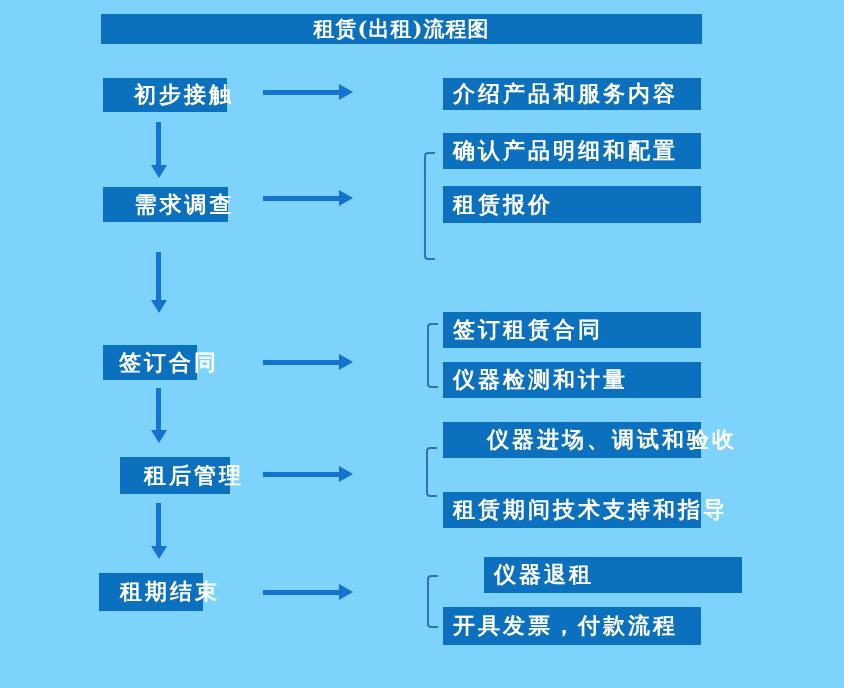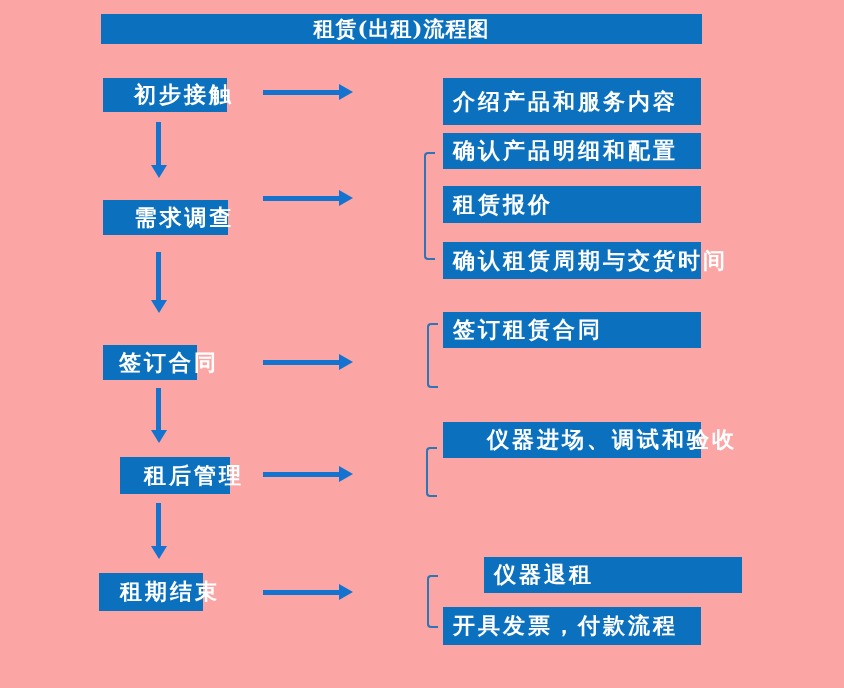--- a/index.html
+++ b/index.html
@@ -1,37 +1,37 @@
 <!DOCTYPE html>
 <html><head>
 <meta charset="utf-8">
 <style>
   html,body{margin:0;padding:0;background:#ffffff;}
   .canvas{
-    position:relative;width:844px;height:688px;background:#fca5a5;overflow:hidden;
+    position:relative;width:844px;height:688px;background:#7dd3fc;overflow:hidden;
     font-family:"DejaVu Serif","Liberation Serif",serif;
   }
   .box{
     position:absolute;background:#0b70bd;color:#ffffff;font-weight:bold;
     display:flex;align-items:center;box-sizing:border-box;
     font-size:22px;letter-spacing:3px;white-space:nowrap;
   }
   .title-bar{
     position:absolute;left:101px;top:14px;width:601px;height:30px;
     background:#0b70bd;color:#ffffff;font-weight:bold;font-size:21px;letter-spacing:1px;
     display:flex;align-items:center;justify-content:center;
   }
   .step{justify-content:center;padding-left:38px;}
   .s1{left:103px;top:78px;width:124px;height:34px;}
-  .s2{left:103px;top:200px;width:125px;height:35px;}
+  .s2{left:103px;top:187px;width:125px;height:35px;}
   .s3{left:103px;top:345px;width:94px;height:35px;}
   .s4{left:100px;top:457px;width:110px;height:37px;margin-left:20px;}
   .s5{left:99px;top:573px;width:104px;height:38px;}
   .detail{left:443px;width:258px;padding-left:10px;}
-  .r1{top:78px;height:47px;}
+  .r1{top:78px;height:32px;}
   .r2{top:133px;height:36px;}
   .r3{top:186px;height:37px;}
   .r4{top:242px;height:37px;}
   .r5{top:312px;height:36px;text-align:right;}
   .r6{top:362px;height:36px;}
   .r7{top:422px;height:36px;padding-left:44px;}
   .r8{top:492px;height:36px;}
   .r9{top:557px;height:36px;margin-left:41px;}
   .r10{top:607px;height:38px;}
 
@@ -123,19 +123,20 @@
     </div>
 
   <div class="bracket b1"></div>
   <div class="bracket b2"></div>
   <div class="bracket b3"></div>
   <div class="bracket b4"></div>
 
   <div class="box detail r1">介绍产品和服务内容</div>
   <div class="box detail r2">确认产品明细和配置</div>
   <div class="box detail r3">租赁报价</div>
-  <div class="box detail r4">确认租赁周期与交货时间</div>
   <div class="box detail r5">签订租赁合同</div>
+  <div class="box detail r6">仪器检测和计量</div>
   <div class="box detail r7">仪器进场、调试和验收</div>
+  <div class="box detail r8">租赁期间技术支持和指导</div>
   <div class="box detail r9">仪器退租</div>
   <div class="box detail r10">开具发票，付款流程</div>
 
 </div>
 
 </body></html>

